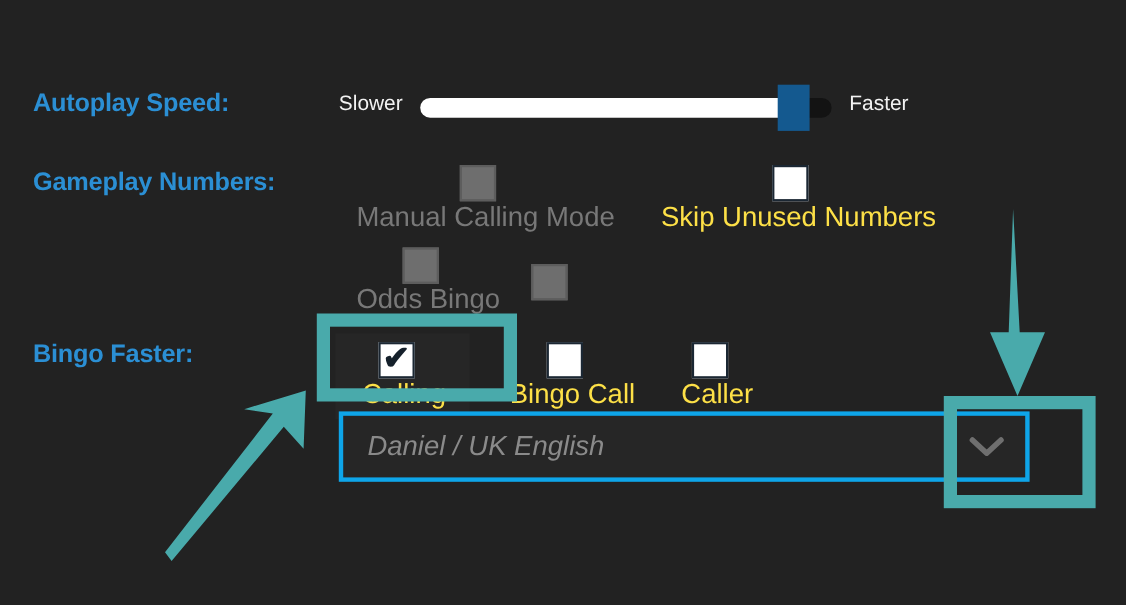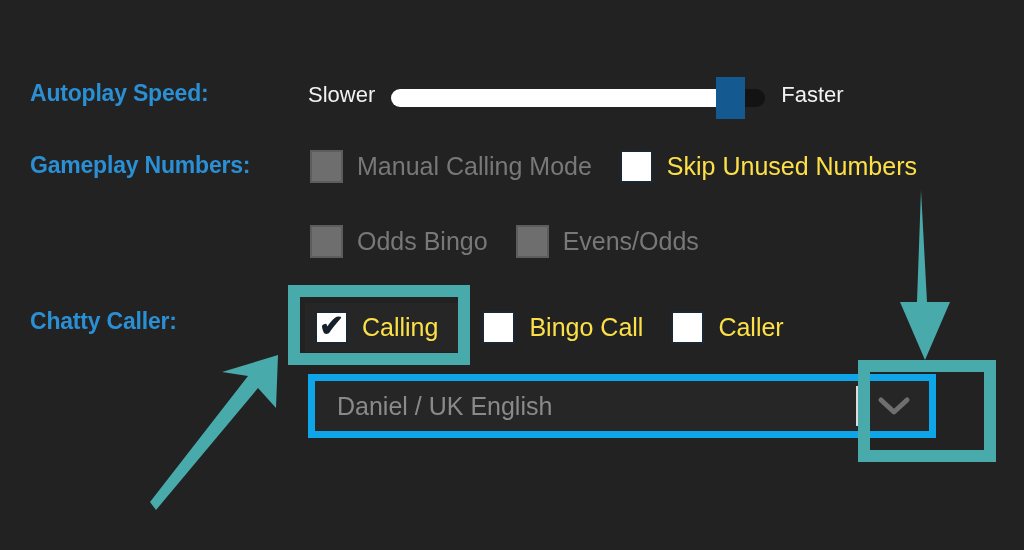--- a/index.html
+++ b/index.html
@@ -37,21 +37,21 @@
   #slider-row {
     position: absolute;
     left: 308px;
     top: 76px;
     display: flex;
     align-items: center;
     height: 38px;
   }
   .slider-end-label {
     color: #f2f2f2;
-    font-size: 22px;
+    font-size: 19px;
     white-space: nowrap;
   }
   #slider-widget {
     position: relative;
     width: 374px;
     height: 38px;
     margin: 0 16px;
   }
   #slider-track-dark {
     position: absolute;
@@ -83,20 +83,21 @@
   
   .cbrow {
     position: absolute;
     display: flex;
     align-items: center;
   }
   .cbitem {
     display: flex;
     align-items: center;
     margin-right: 28px;
+    flex-direction: column;
   }
   .cbox {
     width: 33px;
     height: 33px;
     box-sizing: border-box;
     flex: 0 0 auto;
     position: relative;
   }
   .cbox.enabled {
     background: #ffffff;
@@ -136,24 +137,25 @@
   }
 
   
   #voice-dropdown {
     position: absolute;
     left: 308px;
     top: 374px;
     width: 628px;
     height: 64px;
     box-sizing: border-box;
-    border: 7px solid #0ea5e9;
+    border: 4px solid #0ea5e9;
     background: #262626;
     display: flex;
     align-items: center;
+    font-style: italic;
   }
   #voice-value {
     color: #8a8a8a;
     font-size: 25px;
     padding-left: 22px;
     flex: 1 1 auto;
     white-space: nowrap;
   }
   #dropdown-divider {
     width: 3px;
@@ -219,25 +221,24 @@
     </div>
   </div>
 
   <div class="cbrow" id="row-gameplay-2">
     <div class="cbitem">
       <div class="cbox disabled"></div>
       <span class="cblabel off">Odds Bingo</span>
     </div>
     <div class="cbitem">
       <div class="cbox disabled"></div>
-      <span class="cblabel off">Evens/Odds</span>
-    </div>
-  </div>
-
-  <div class="row-label" id="label-caller">Chatty Caller:</div>
+    </div>
+  </div>
+
+  <div class="row-label" id="label-caller">Bingo Faster:</div>
 
   <div class="cbrow" id="row-caller">
     <div class="cbitem" id="cbitem-enable">
       <div class="cbox enabled">
         <span class="check-mark">✔</span>
       </div>
       <span class="cblabel on">Calling</span>
     </div>
     <div class="cbitem">
       <div class="cbox enabled"></div>

